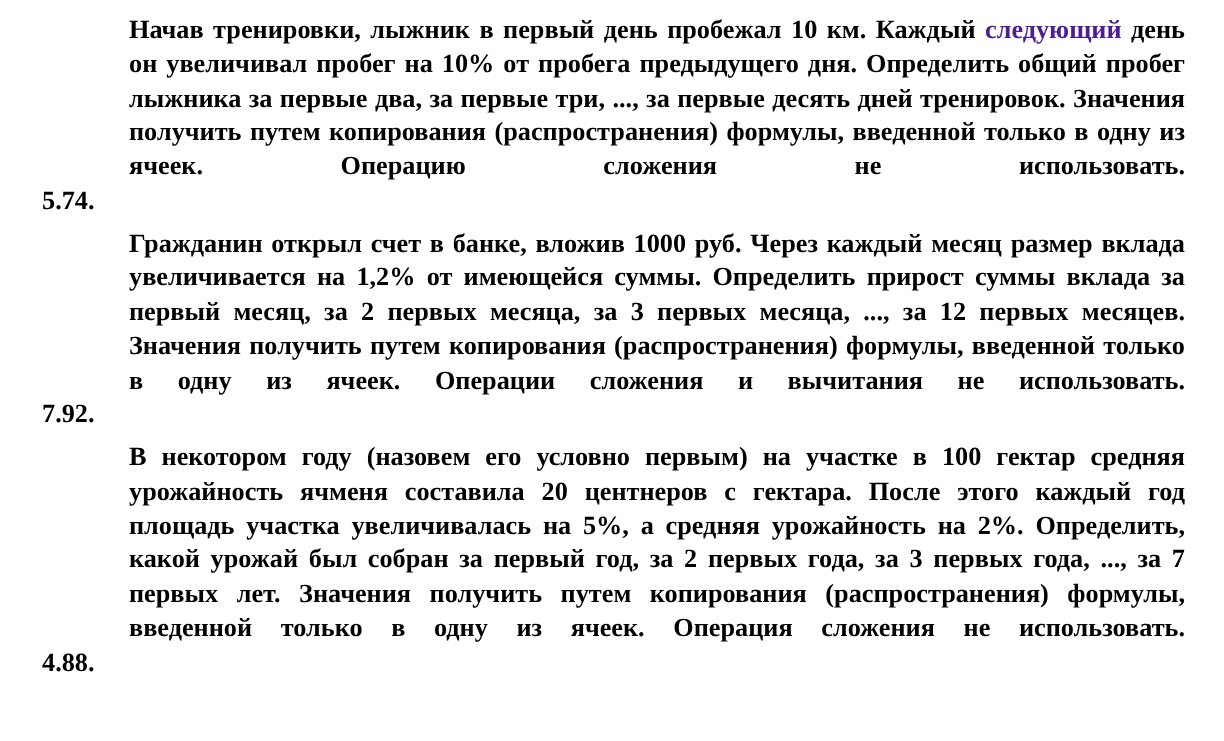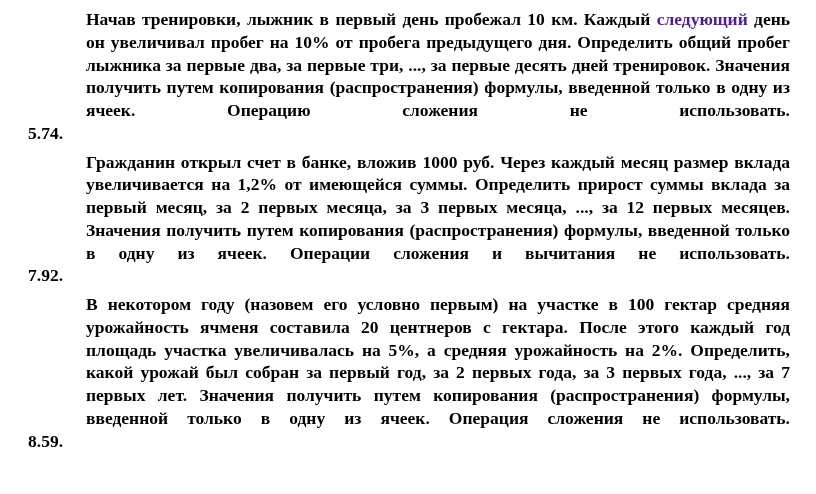--- a/index.html
+++ b/index.html
@@ -69,18 +69,18 @@
       <div class="ex-num">5.74.</div>
       <div class="ex-body faded-lead"><span>Начав тренировки, лыжник в первый день пробежал 10 км. Каждый </span><span class="lead-faded">следующий</span><span> день он увеличивал пробег на 10% от пробега предыдущего дня. Определить общий пробег лыжника за первые два, за первые три, ..., за первые десять дней тренировок. Значения получить путем копирования (распространения) формулы, введенной только в одну из ячеек. Операцию сложения не использовать.</span></div>
     </div>
 
     <div class="exercise">
       <div class="ex-num">7.92.</div>
       <div class="ex-body">Гражданин открыл счет в банке, вложив 1000 руб. Через каждый месяц размер вклада увеличивается на 1,2% от имеющейся суммы. Определить прирост суммы вклада за первый месяц, за 2 первых месяца, за 3 первых месяца, ..., за 12 первых месяцев. Значения получить путем копирования (распространения) формулы, введенной только в одну из ячеек. Операции сложения и вычитания не использовать.</div>
     </div>
 
     <div class="exercise">
-      <div class="ex-num">8.59.</div>
+      <div class="ex-num">4.88.</div>
       <div class="ex-body">В некотором году (назовем его условно первым) на участке в 100 гектар средняя урожайность ячменя составила 20 центнеров с гектара. После этого каждый год площадь участка увеличивалась на 5%, а средняя урожайность на 2%. Определить, какой урожай был собран за первый год, за 2 первых года, за 3 первых года, ..., за 7 первых лет. Значения получить путем копирования (распространения) формулы, введенной только в одну из ячеек. Операция сложения не использовать.</div>
     </div>
 
   </div>
 </div>
 
 </body></html>

